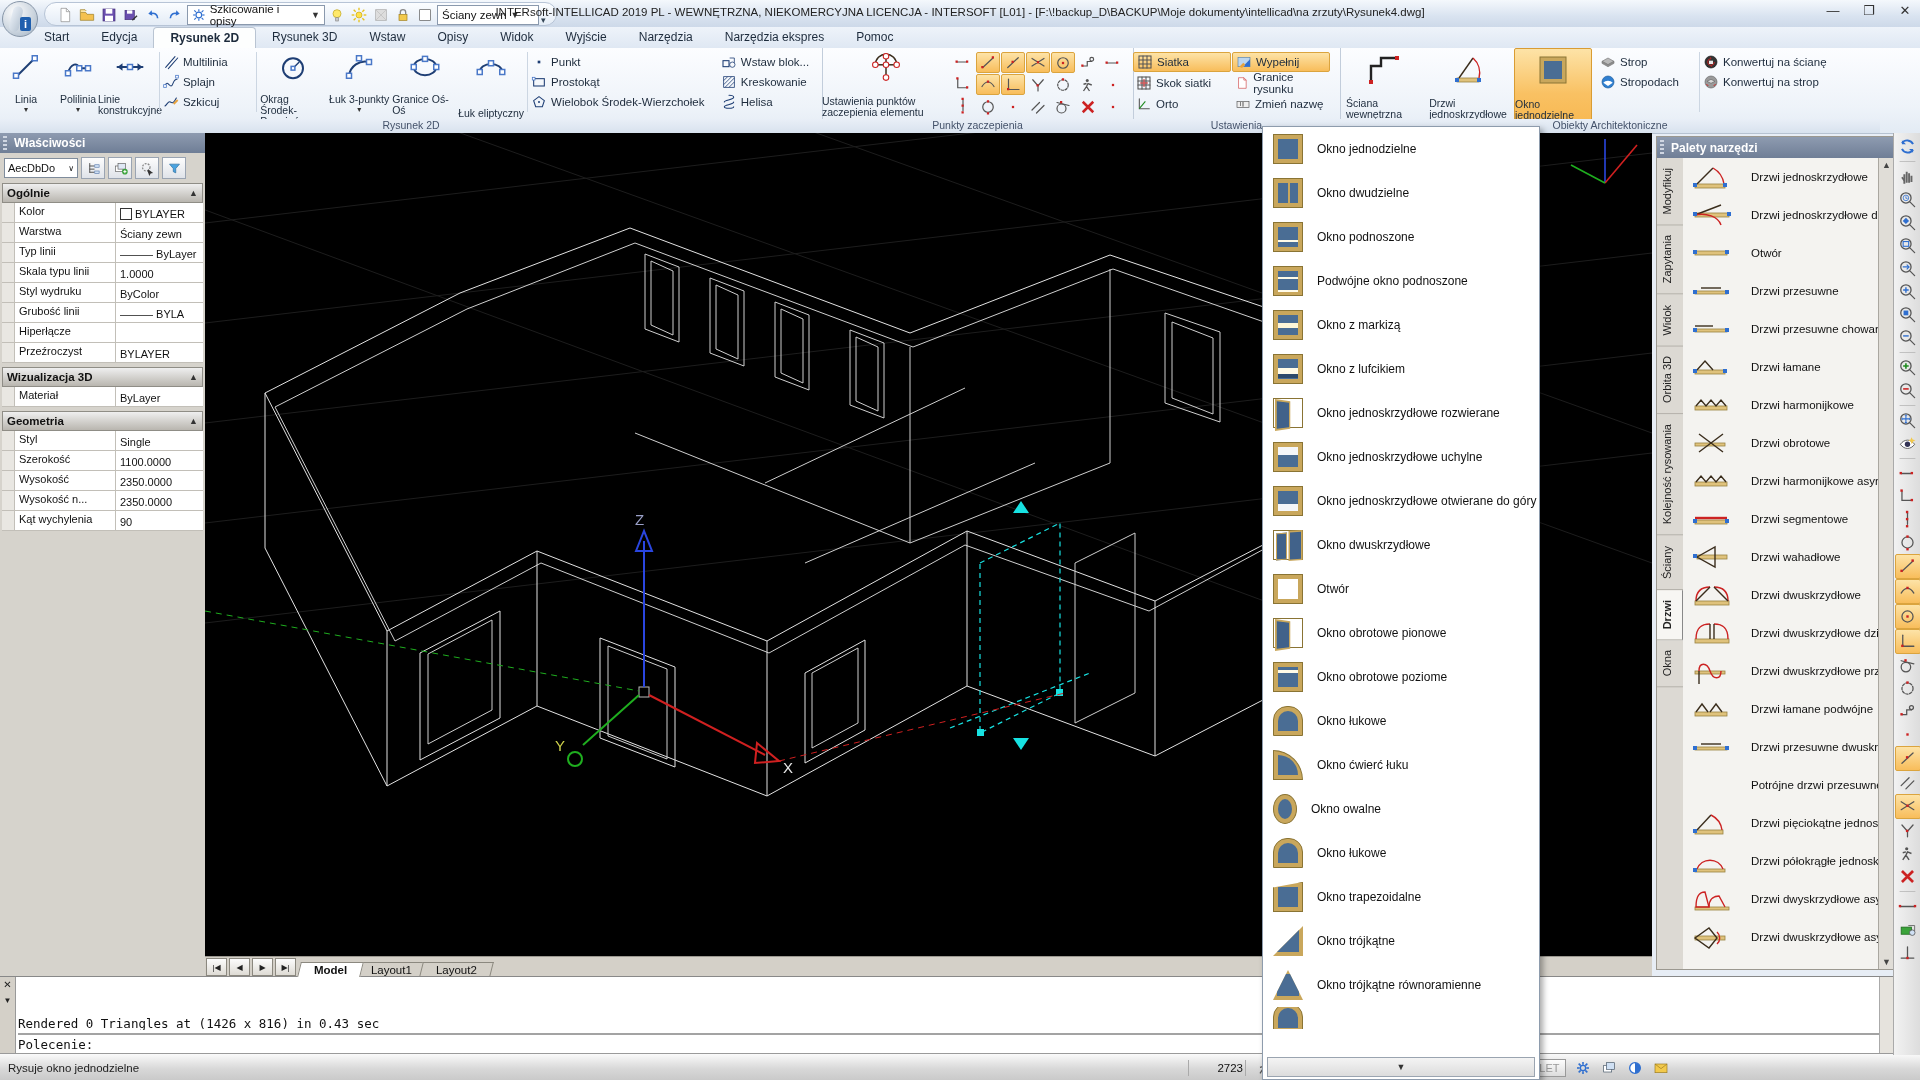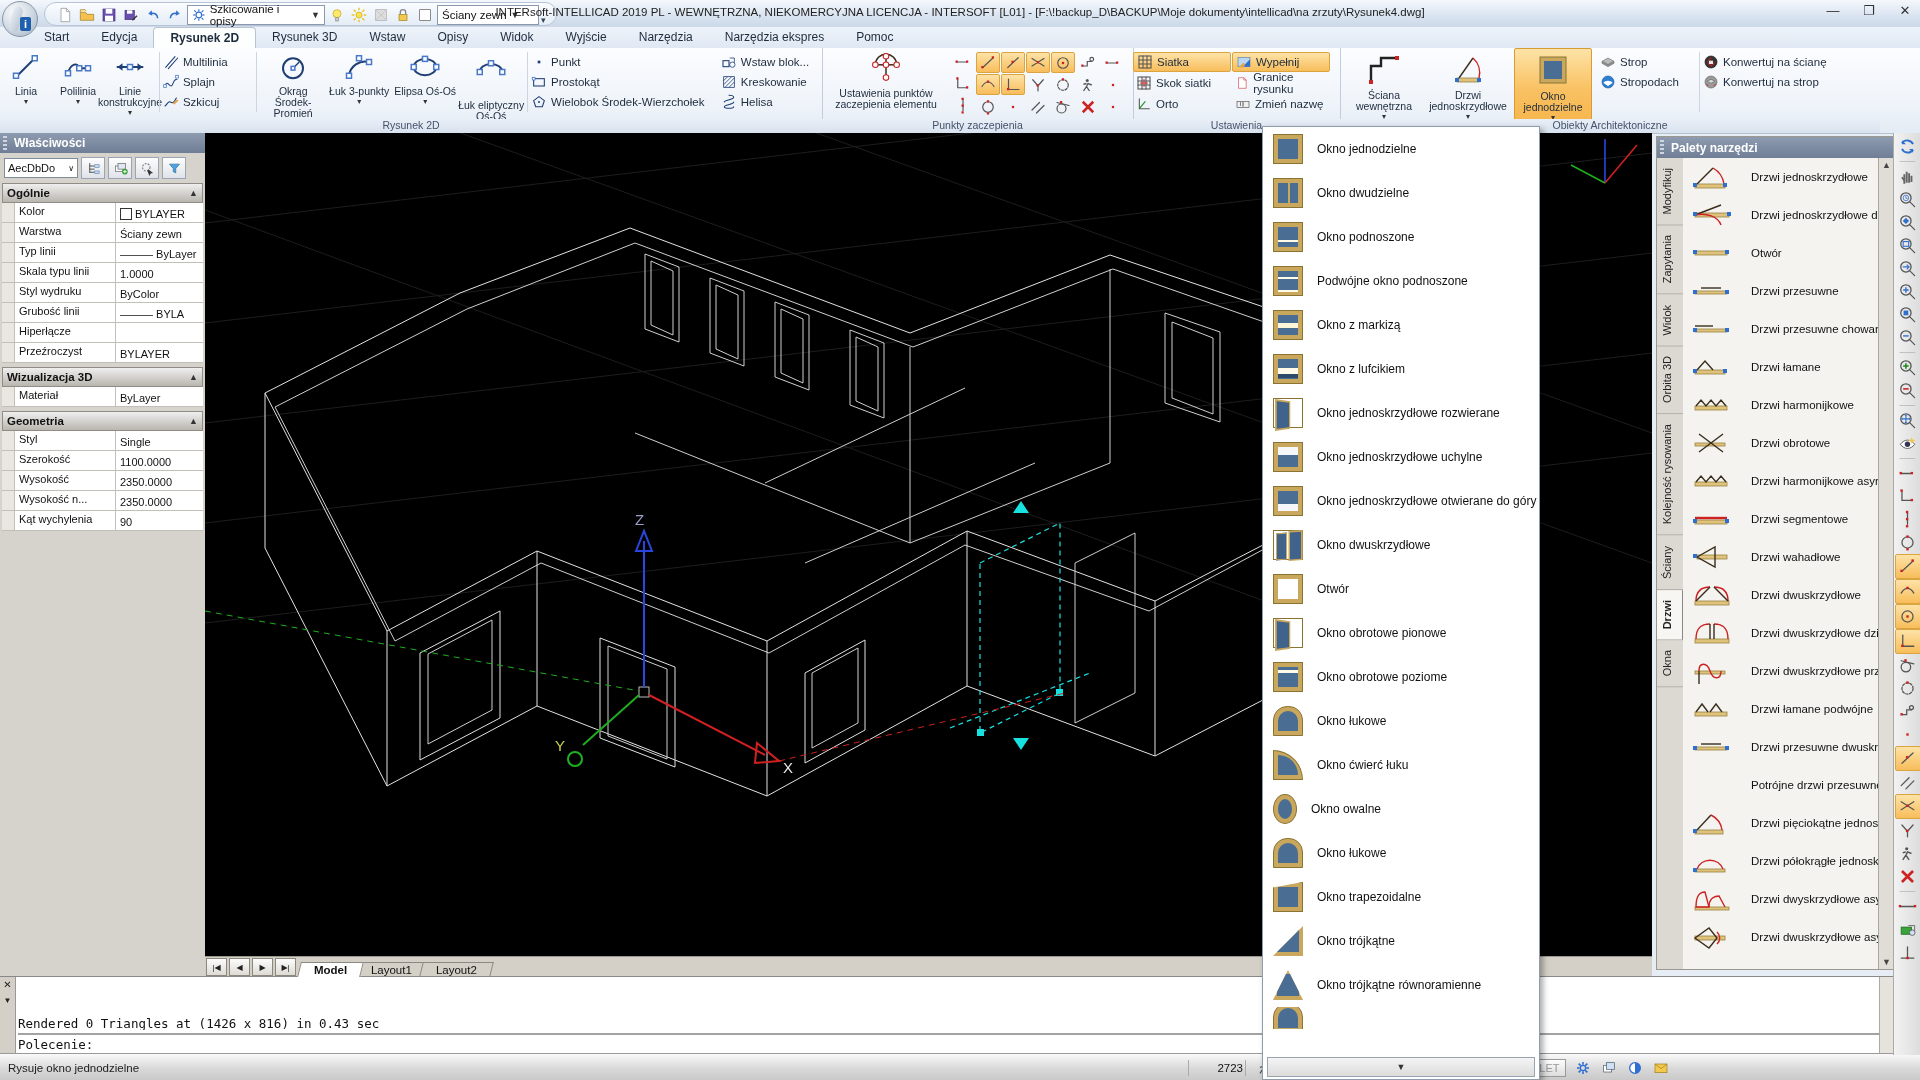--- a/index.html
+++ b/index.html
@@ -24,21 +24,21 @@
   #menubar .tabs{display:flex;padding-left:28px;height:100%;}
   .menutab{padding:3px 16px 0 16px;font-size:12px;color:#1d2b3c;}
   .menutab[data-active="true"]{background:#fdfefe;border:1px solid #b9c4d2;border-bottom:none;border-radius:4px 4px 0 0;font-weight:bold;}
 
   
   #ribbon{position:absolute;left:0;top:48px;width:1920px;height:85px;background:linear-gradient(#fcfdff,#eef3f9 70%,#e3ebf4);border-bottom:1px solid #b6c2d1;}
   .rgroup{position:absolute;top:0;height:85px;border-right:1px solid #c2cddb;}
   .rgroup .glabel{position:absolute;left:0;right:0;bottom:0;height:14px;text-align:center;font-size:10.5px;color:#44526a;background:linear-gradient(#e9eff7,#d8e2ee);}
   .bigbtn{display:flex;flex-direction:column;align-items:center;width:64px;padding-top:4px;}
   .bigbtn .glyph{width:30px;height:30px;}
-  .bigbtn .blabel{font-size:10.5px;text-align:center;line-height:11px;color:#1d2b3c;margin-top:4px;}
+  .bigbtn .blabel{font-size:10.5px;text-align:left;line-height:11px;color:#1d2b3c;margin-top:12px;}
   .bigbtn .caret{font-size:8px;color:#333;}
   .bigbtn[data-active="true"]{background:linear-gradient(#fde3a7,#f9c163 55%,#f7b64e);border:1px solid #d99c33;border-radius:2px;}
   .midcol{display:flex;flex-direction:column;justify-content:flex-start;gap:3px;padding-top:5px;}
   .miditem{display:flex;align-items:center;gap:4px;font-size:11.5px;color:#1d2b3c;height:17px;}
   .miditem .glyph{width:16px;height:16px;}
   .vsep{position:absolute;top:4px;bottom:16px;width:1px;background:#ccd6e2;}
   
   .snapgrid{display:grid;grid-template-columns:repeat(6,24px);grid-auto-rows:21px;gap:1px;}
   .snapcell{display:flex;align-items:center;justify-content:center;}
   .snapcell .glyph{width:18px;height:18px;}
@@ -436,21 +436,21 @@
         </div>
             <div class="bigbtn" style="width:66px;">
           <span class="glyph" data-glyph="ellipse">
                 <svg viewBox="0 0 24 24">
                   <ellipse cx="12" cy="12" rx="9" ry="6.5" class="s"></ellipse>
                   <rect x="1" y="10" width="4" height="4" class="h"></rect>
                   <rect x="19" y="10" width="4" height="4" class="h"></rect>
                   <rect x="10" y="3.5" width="4" height="4" class="h"></rect>
                 </svg>
               </span>
-          <span class="blabel">Elipsa Oś-Oś</span>
+          <span class="blabel">Granice Oś-Oś</span>
               <span class="caret">▾</span>
         </div>
             <div class="bigbtn" style="width:66px;gap:14px;">
           <span class="glyph" data-glyph="earc">
                 <svg viewBox="0 0 24 24">
                   <path d="M3 16A 9 6.5 0 0 1 21 16" class="s"></path>
                   <rect x="1" y="14" width="4" height="4" class="h"></rect>
                   <rect x="19" y="14" width="4" height="4" class="h"></rect>
                   <rect x="10" y="7" width="4" height="4" class="h"></rect>
                 </svg>

